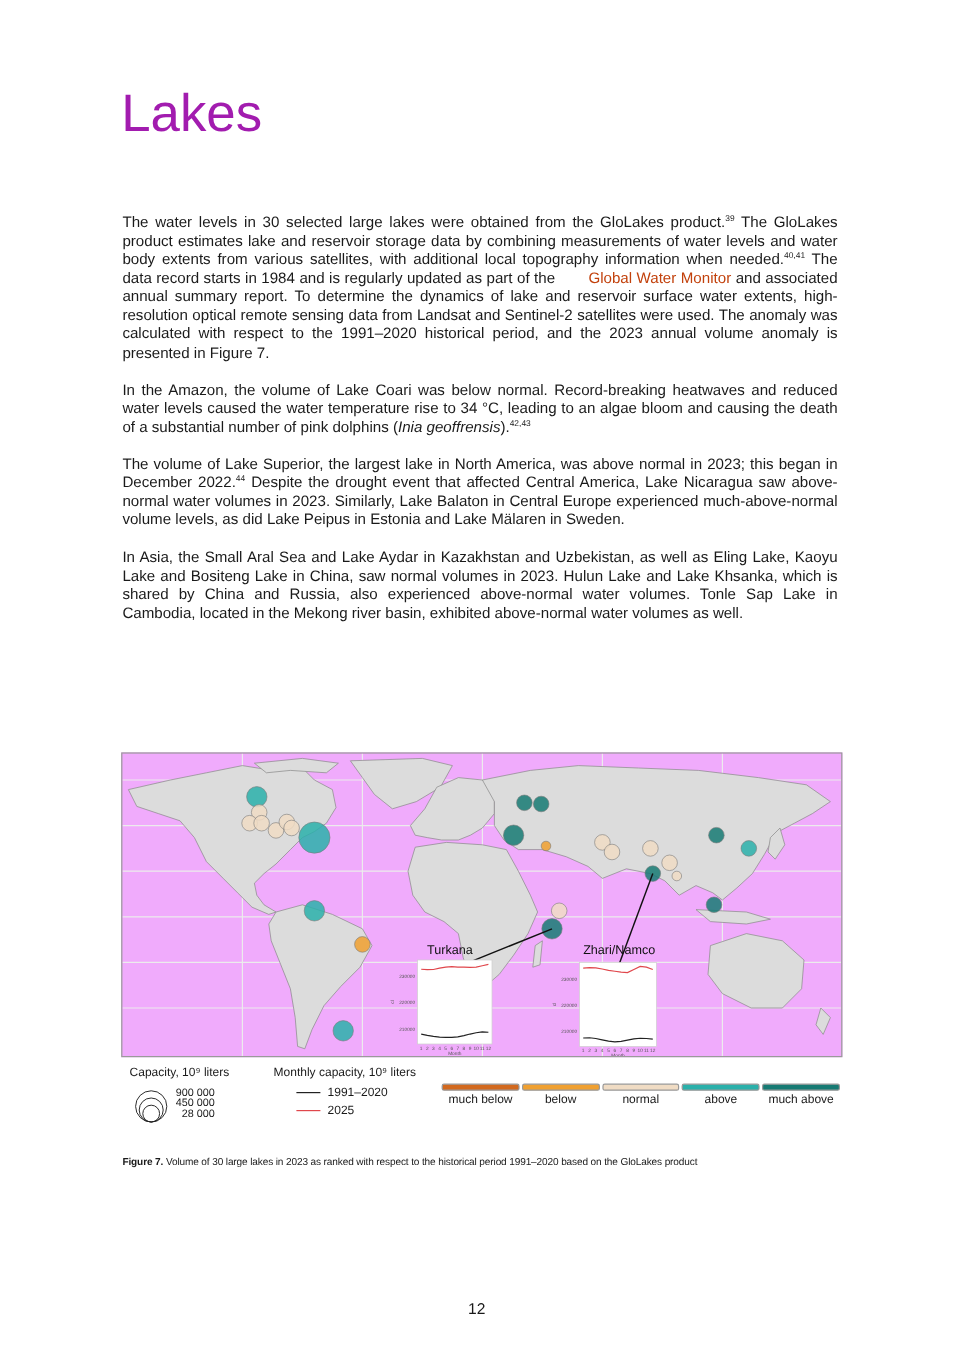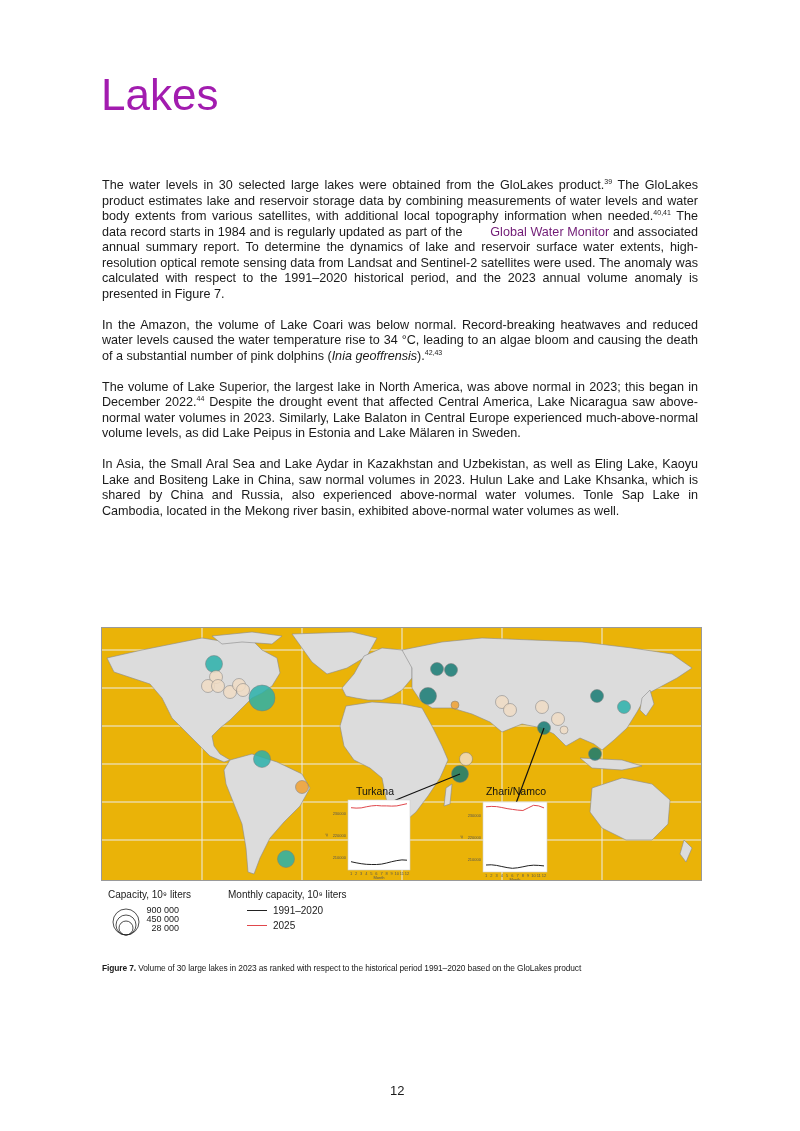--- a/index.html
+++ b/index.html
@@ -4,23 +4,23 @@
 <style>
   html, body { margin: 0; padding: 0; background: #ffffff; }
   body { width: 800px; height: 1131px; position: relative; overflow: hidden;
          font-family: "Liberation Sans", "DejaVu Sans", sans-serif; color: #1a1a1a; }
   .title { position: absolute; left: 101px; top: 70px; font-size: 44px; color: #a21caf;
            font-weight: normal; letter-spacing: 0px; margin: 0; }
   .body-text { position: absolute; left: 102px; width: 596px; top: 178px;
                font-size: 12.6px; line-height: 15.5px; text-align: justify; }
   .body-text p { margin: 0 0 15.5px 0; }
   .body-text sup { font-size: 7px; vertical-align: 5px; line-height: 0; }
-  .link { color: #701a75; text-decoration: none; margin-left: 24px; }
+  .link { color: #c2410c; text-decoration: none; margin-left: 24px; }
   .figure { position: absolute; left: 101px; top: 627px; width: 599px; height: 252px;
-            border: 1px solid #9a9a9a; background: #eab308; overflow: hidden; }
+            border: 1px solid #9a9a9a; background: #f0abfc; overflow: hidden; }
   .figure svg { display: block; }
   .legend { position: absolute; top: 887px; left: 101px; width: 600px; height: 60px; font-size: 10px; }
   .cap-title { position: absolute; left: 7px; top: 2px; font-size: 10px; }
   .cap-circles { position: absolute; left: 10px; top: 20px; }
   .cap-vals { position: absolute; left: 43px; top: 19px; font-size: 9px; line-height: 9px; text-align: right; width: 35px; }
   .mon-title { position: absolute; left: 127px; top: 2px; font-size: 10px; }
   .mon-row { position: absolute; left: 146px; font-size: 10px; display: flex; align-items: center; }
   .mon-row .line { width: 20px; height: 1.5px; margin-right: 6px; }
   .scale { position: absolute; left: 266px; top: 16px; width: 334px; display: flex; }
   .scale .seg { flex: 1; }
@@ -188,17 +188,39 @@
   <div class="mon-title">Monthly capacity, 10⁹ liters</div>
   <div class="mon-row" style="top:18px">
     <span class="line" style="background:#222"></span>
     <span>1991–2020</span>
   </div>
   <div class="mon-row" style="top:33px">
     <span class="line" style="background:#e0474c"></span>
     <span>2025</span>
   </div>
 
+  <div class="scale">
+    <div class="seg">
+      <div class="bar" style="background:#d2691e"></div>
+      <div class="lbl">much below</div>
+    </div>
+    <div class="seg">
+      <div class="bar" style="background:#f0a030"></div>
+      <div class="lbl">below</div>
+    </div>
+    <div class="seg">
+      <div class="bar" style="background:#f0dcc4"></div>
+      <div class="lbl">normal</div>
+    </div>
+    <div class="seg">
+      <div class="bar" style="background:#2ab0aa"></div>
+      <div class="lbl">above</div>
+    </div>
+    <div class="seg">
+      <div class="bar" style="background:#167a73"></div>
+      <div class="lbl">much above</div>
+    </div>
+  </div>
 </div>
 
 <div class="caption"><b>Figure 7.</b><span> Volume of 30 large lakes in 2023 as ranked with respect to the historical period 1991–2020 based on the GloLakes product</span></div>
 
 <div class="page-num">12</div>
 
 </body></html>

